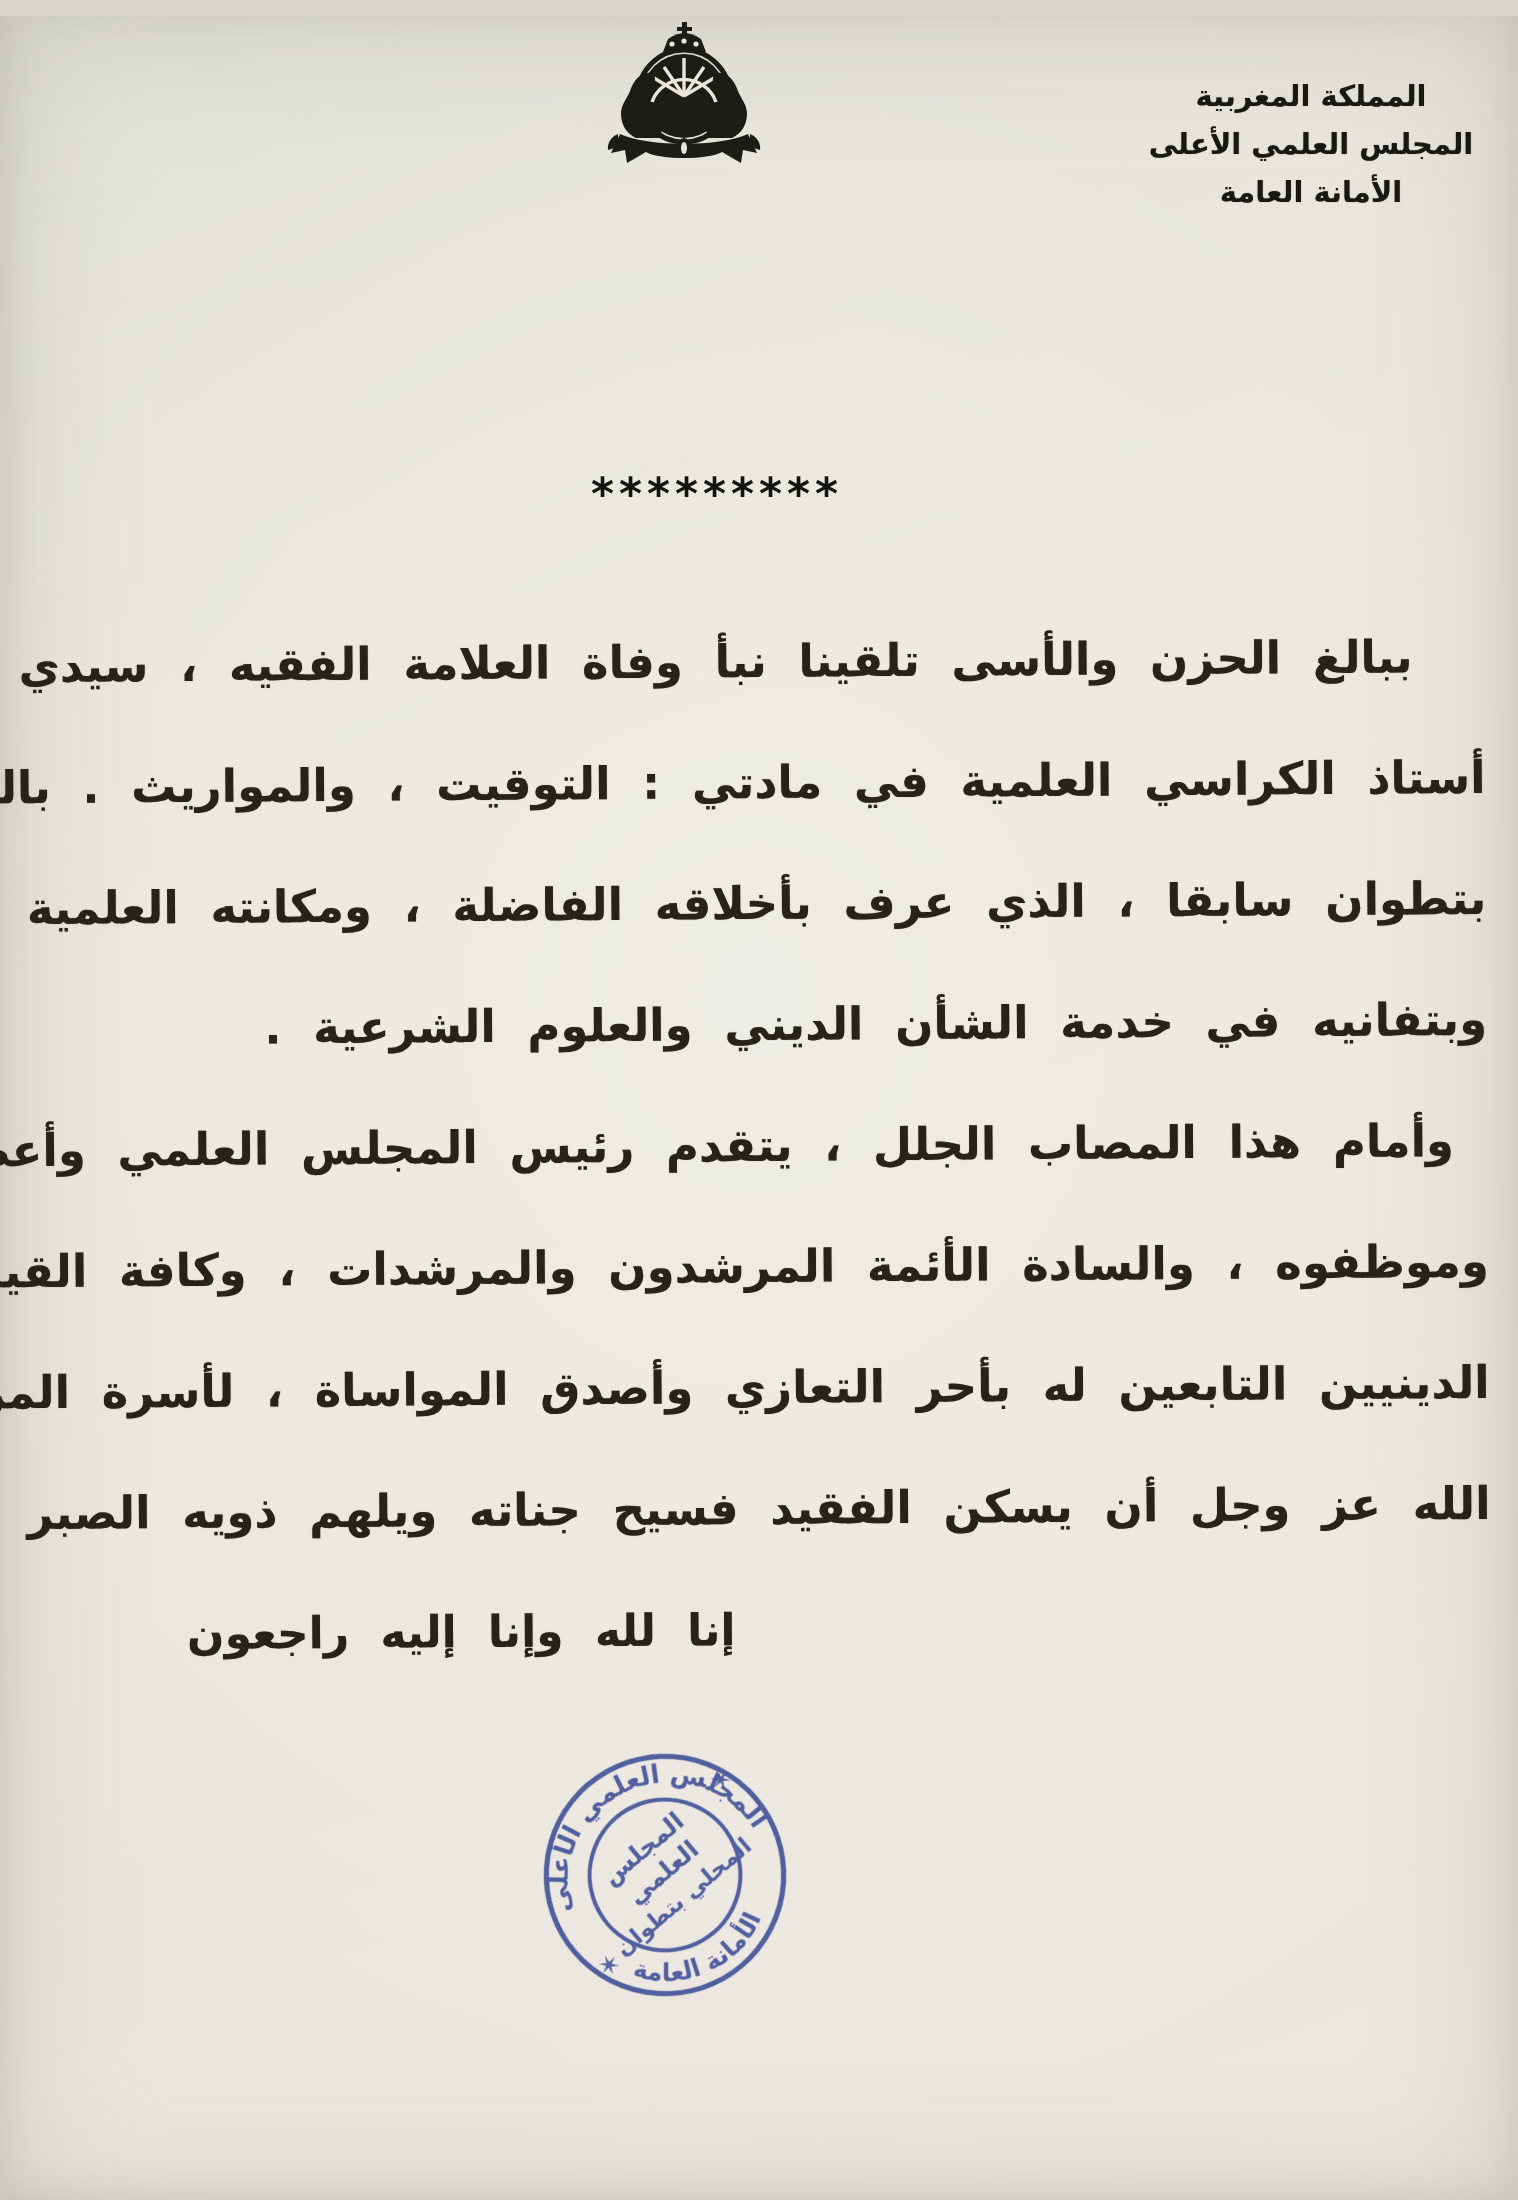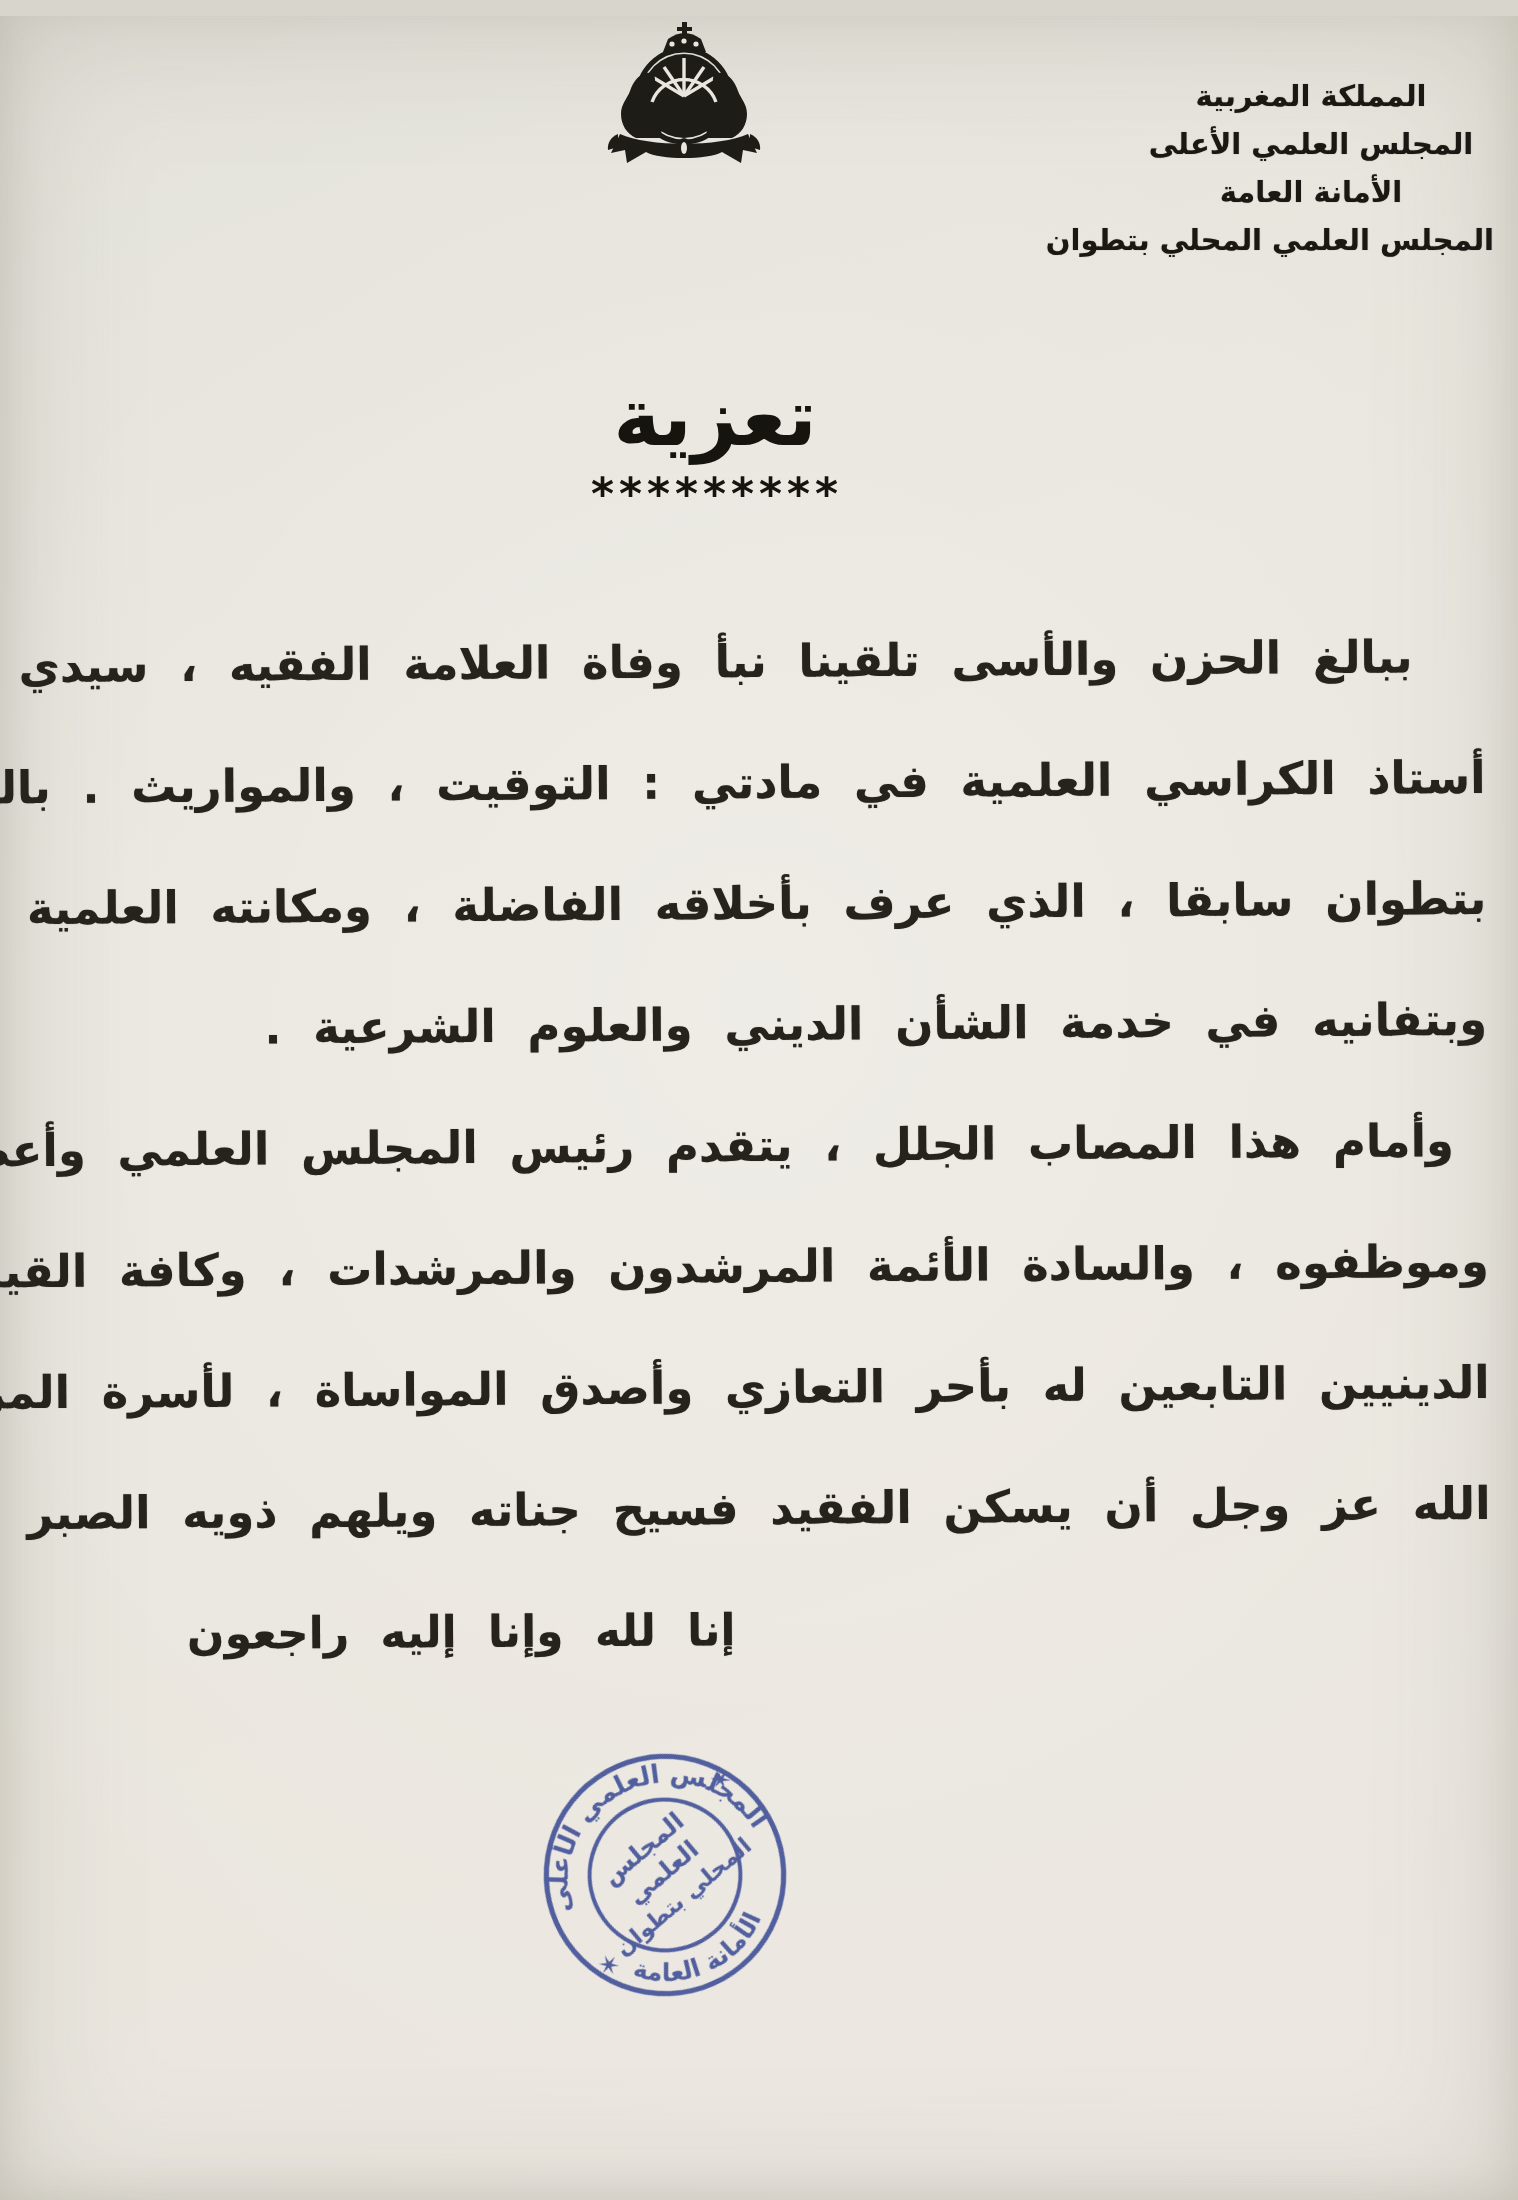--- a/index.html
+++ b/index.html
@@ -107,24 +107,22 @@
         <ellipse cx="86" cy="126" rx="7" ry="10" fill="#1d1c17"></ellipse>
         <ellipse cx="86" cy="126" rx="3" ry="6" fill="#e9e6de"></ellipse>
       </g>
     </svg>
   </div>
 
   <div class="letterhead">
     <div class="lh-line">المملكة المغربية</div>
     <div class="lh-line">المجلس العلمي الأعلى</div>
     <div class="lh-line">الأمانة العامة</div>
-    <div class="lh-line">المجلس العلمي المحلي بتطوان</div>
   </div>
 
-  <div class="doc-title">تعزية</div>
   <div class="title-divider">*********</div>
 
   <div class="body-text">
     <div class="body-line indent-lg">ببالغ الحزن والأسى تلقينا نبأ وفاة العلامة الفقيه ، سيدي جلول النقاشي ،</div>
     <div class="body-line">أستاذ الكراسي العلمية في مادتي : التوقيت ، والمواريث . بالجامع الكبير</div>
     <div class="body-line">بتطوان سابقا ، الذي عرف بأخلاقه الفاضلة ، ومكانته العلمية المتميزة ،</div>
     <div class="body-line">وبتفانيه في خدمة الشأن الديني والعلوم الشرعية .</div>
     <div class="body-line indent-sm">وأمام هذا المصاب الجلل ، يتقدم رئيس المجلس العلمي وأعضاؤه</div>
     <div class="body-line">وموظفوه ، والسادة الأئمة المرشدون والمرشدات ، وكافة القيمين</div>
     <div class="body-line">الدينيين التابعين له بأحر التعازي وأصدق المواساة ، لأسرة المرحوم سائلين</div>

